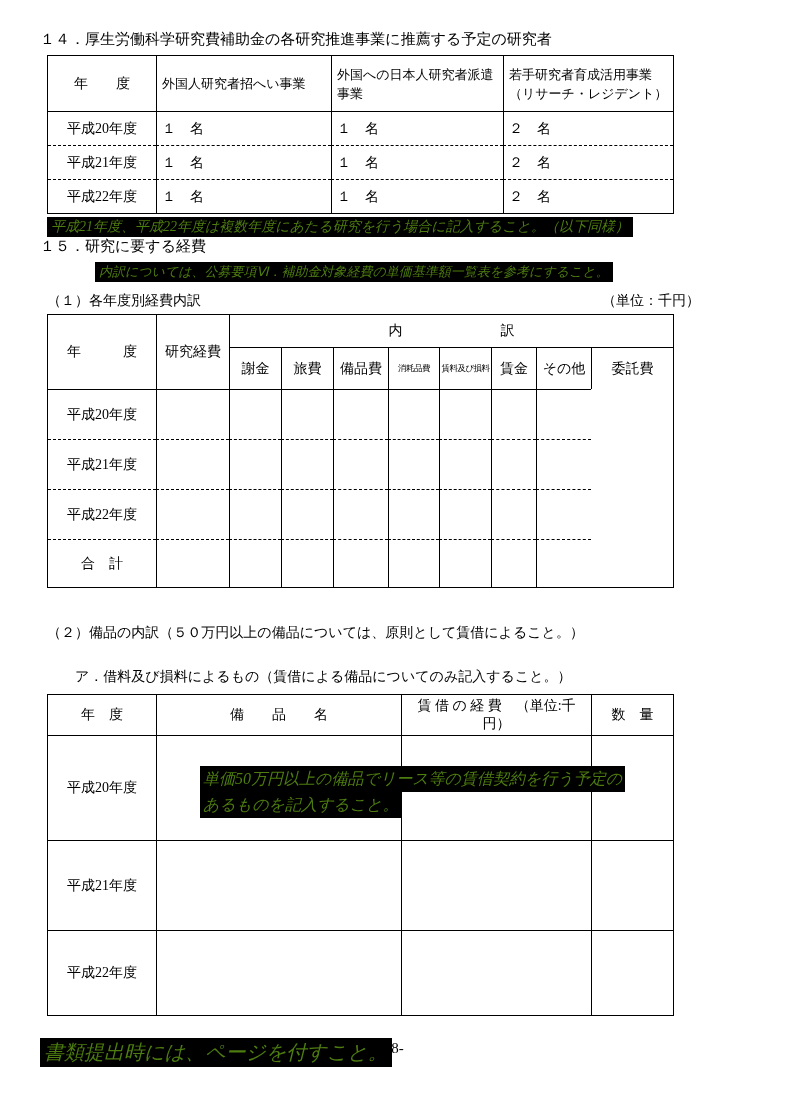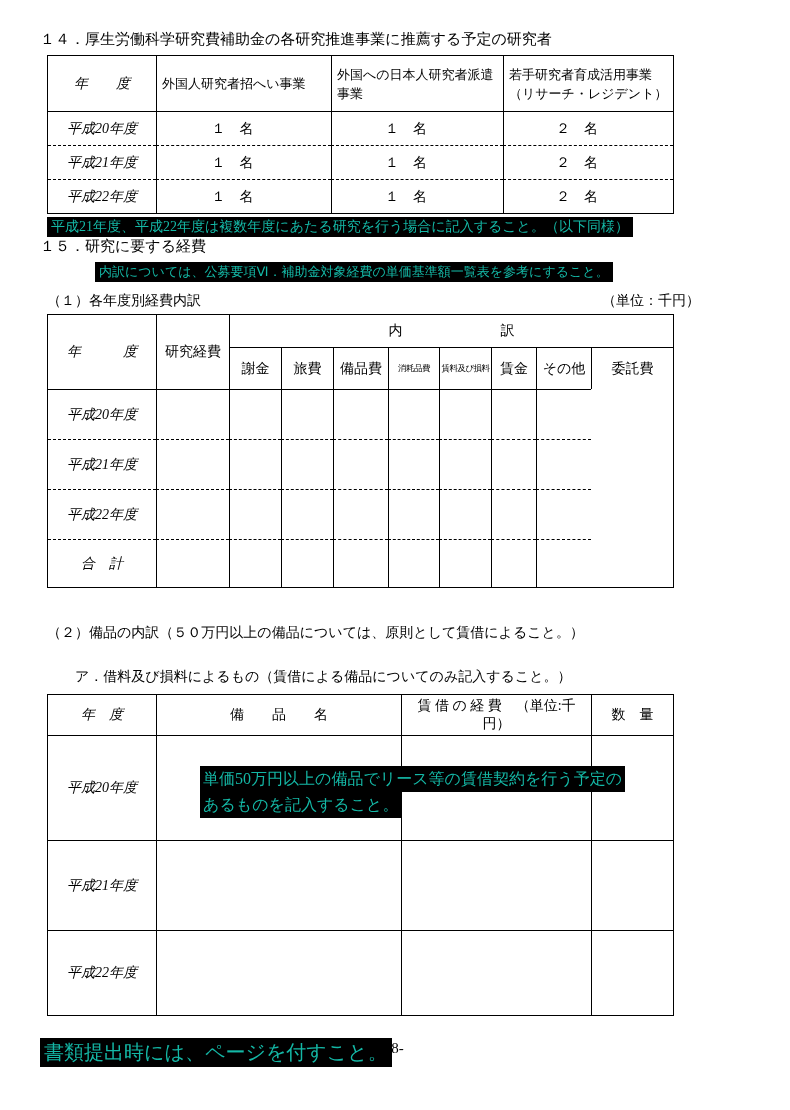--- a/index.html
+++ b/index.html
@@ -9,47 +9,47 @@
     height: 1110px;
     box-sizing: border-box;
     padding: 30px 40px 0 40px;
     background: #fff;
     color: #000;
     font-family: "Liberation Serif", serif;
     font-size: 14px;
     overflow: hidden;
   }
   .heading { font-size: 15px; margin: 0 0 6px 0; white-space: nowrap; }
-  .hl { background: #000; color: #14b8a6; padding: 1px 4px; display: inline-block; }
+  .hl { background: #000; color: #4d7c0f; padding: 1px 4px; display: inline-block; font-style: italic; }
 
   table.doc {
     border-collapse: separate;
     border-spacing: 0;
     border: 1.5px solid #000;
     table-layout: fixed;
     width: 625px;
     margin-left: 7px;
     font-size: 14px;
   }
   table.doc td {
     border-left: 1px solid #000;
     border-top: 1px solid #000;
     padding: 2px 5px;
     vertical-align: middle;
     overflow: hidden;
   }
-  table.doc td.c0 { border-left: none; font-style: italic; }
+  table.doc td.c0 { border-left: none; }
   table.doc tr.r0 > td { border-top: none; }
   table.doc tr.dash > td { border-top-style: dashed; }
 
   .t1 tr.h { height: 55px; }
   .t1 tr.d { height: 34px; }
   .t1 .hdrwrap { white-space: pre-line; font-size: 13px; line-height: 19px; }
   .cen { text-align: center; }
-  .val { text-align: center; padding-right: 28px !important; }
+  .val { text-align: left; padding-right: 28px !important; }
 
   .note1 { margin: 3px 0 0 7px; font-size: 14px; }
   .h15 { margin-top: 0; }
   .note15 { margin: 4px 0 0 55px; font-size: 13px; }
 
   .rowbetween {
     width: 653px; margin: 10px 0 4px 7px;
     display: flex; justify-content: space-between; align-items: flex-end;
     font-size: 14px;
   }

